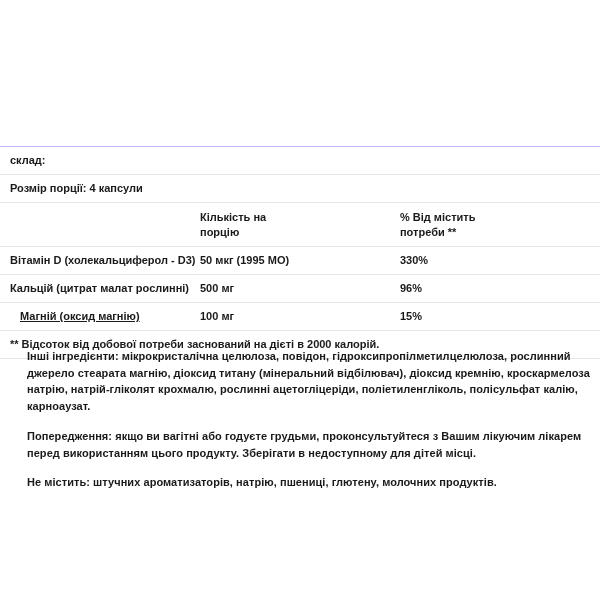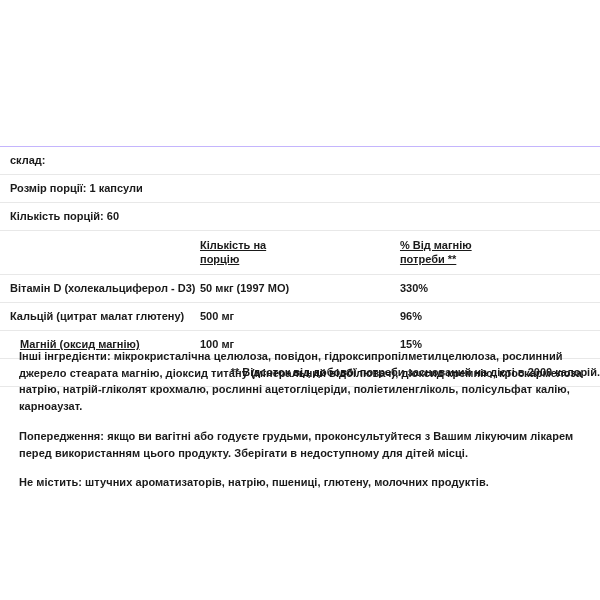--- a/index.html
+++ b/index.html
@@ -57,85 +57,81 @@
     padding-bottom: 7px;
   }
 
   td.indent-1 { padding-left: 10px !important; }
   td.indent-2 { padding-left: 20px !important; text-decoration: underline; }
 
   td.footnote {
     padding-left: 10px !important;
     padding-top: 6px;
     padding-bottom: 6px;
-    text-align: right;
   }
 
-  .hdr-line { display: block; text-decoration: underline; }
+  .hdr-line { display: block; }
 
   
   .paras {
     position: absolute;
     left: 0;
     top: 348px;
     width: 600px;
     padding: 0 10px;
     box-sizing: border-box;
   }
   .para {
     font-size: 11px;
     font-weight: bold;
     line-height: 1.52;
     color: #1a1a1a;
-    margin: 0 0 13px 9px;
+    margin: 0 0 13px 17px;
     letter-spacing: 0.005em;
   }
   .para:last-child { margin-bottom: 0; }
 </style>
 </head>
 <body>
 
 <div class="page">
 
   <div class="supplement-block">
     <table class="facts">
       <tbody>
 
         <tr>
           <td class="col-name" colspan="3">склад:</td>
         </tr>
 
         <tr>
-          <td class="col-name" colspan="3">Розмір порції: 1 капсули</td>
+          <td class="col-name" colspan="3">Розмір порції: 4 капсули</td>
         </tr>
 
-        <tr>
-          <td class="col-name" colspan="3">Кількість порцій: 60</td>
-        </tr>
 
         <tr class="row-head">
           <td class="col-name"></td>
           <td class="col-amount">
             <span class="hdr-line">Кількість на</span>
             <span class="hdr-line">порцію</span>
           </td>
           <td class="col-dv">
-            <span class="hdr-line">% Від магнію</span>
+            <span class="hdr-line">% Від містить</span>
             <span class="hdr-line">потреби **</span>
           </td>
         </tr>
 
         <tr>
           <td class="col-name indent-1">Вітамін D (холекальциферол - D3)</td>
-          <td class="col-amount">50 мкг (1997 МО)</td>
+          <td class="col-amount">50 мкг (1995 МО)</td>
           <td class="col-dv">330%</td>
         </tr>
 
         <tr>
-          <td class="col-name indent-1">Кальцій (цитрат малат глютену)</td>
+          <td class="col-name indent-1">Кальцій (цитрат малат рослинні)</td>
           <td class="col-amount">500 мг</td>
           <td class="col-dv">96%</td>
         </tr>
 
         <tr>
           <td class="col-name indent-2">Магній (оксид магнію)</td>
           <td class="col-amount">100 мг</td>
           <td class="col-dv">15%</td>
         </tr>
 

